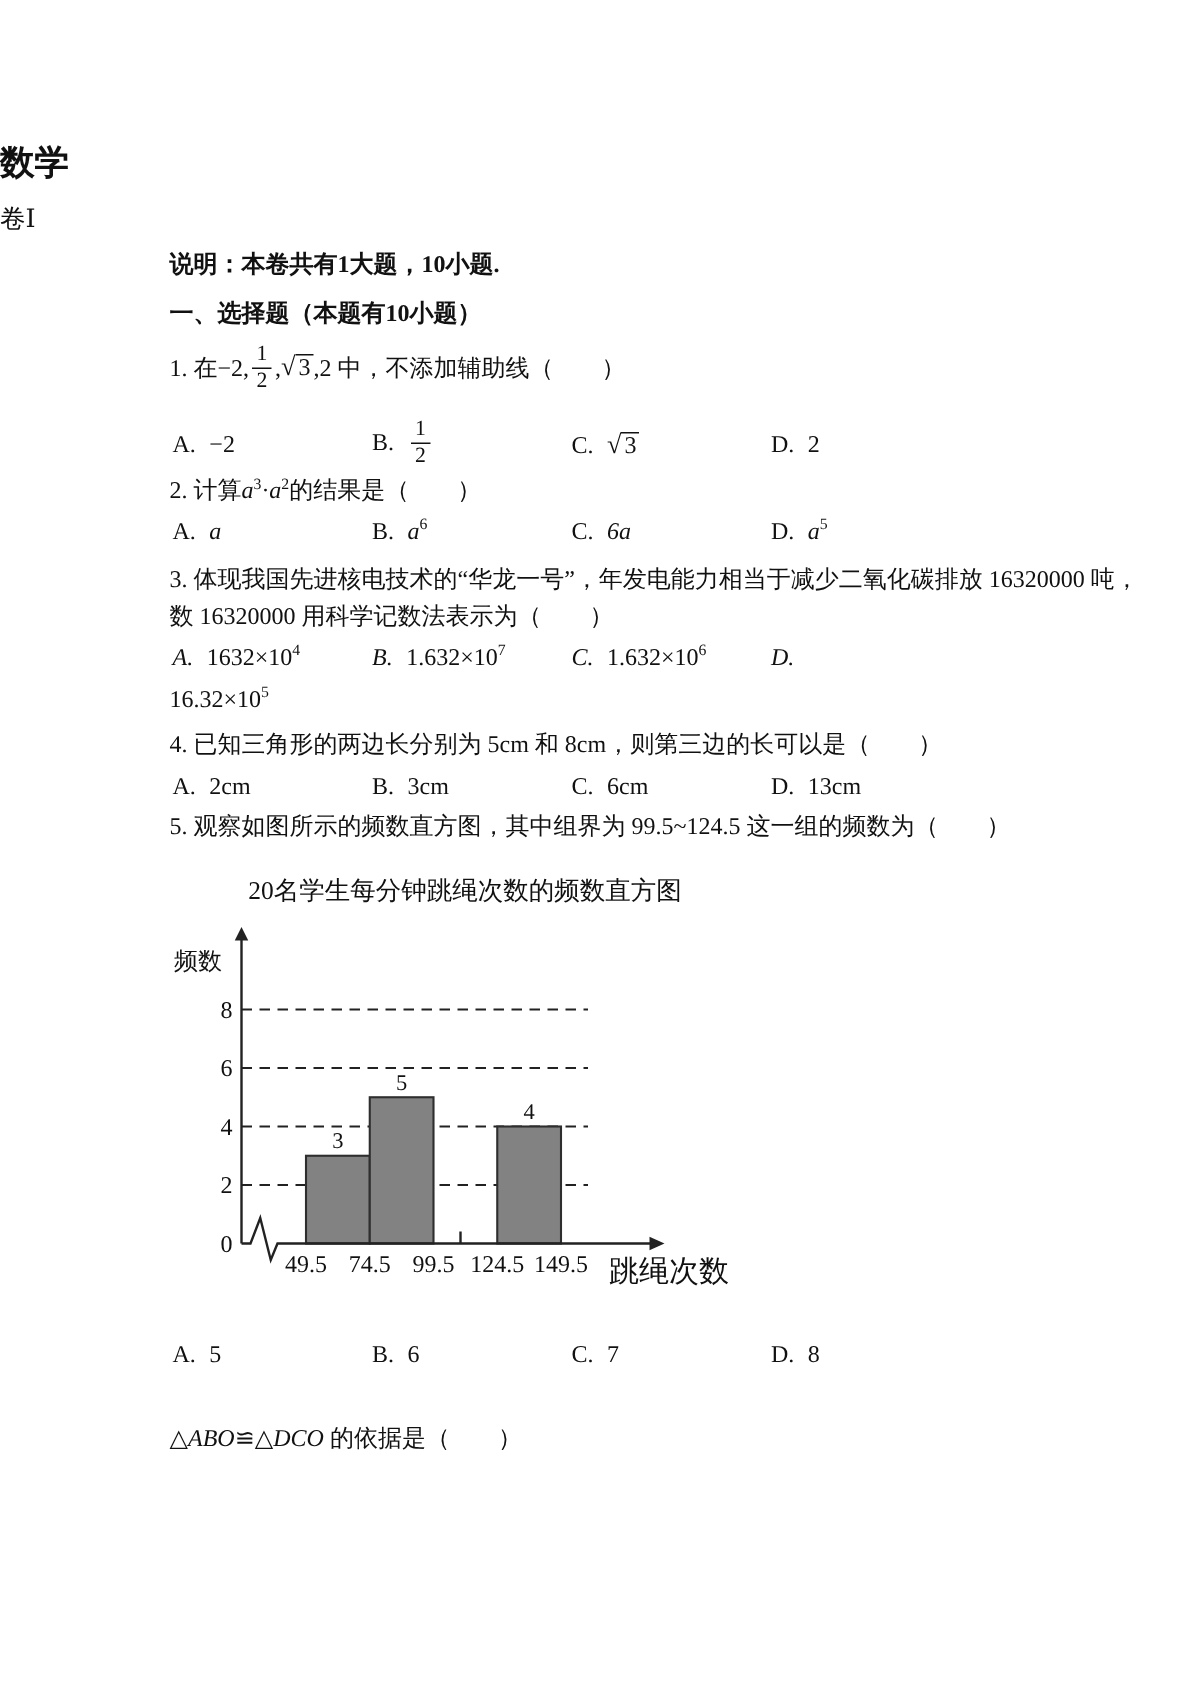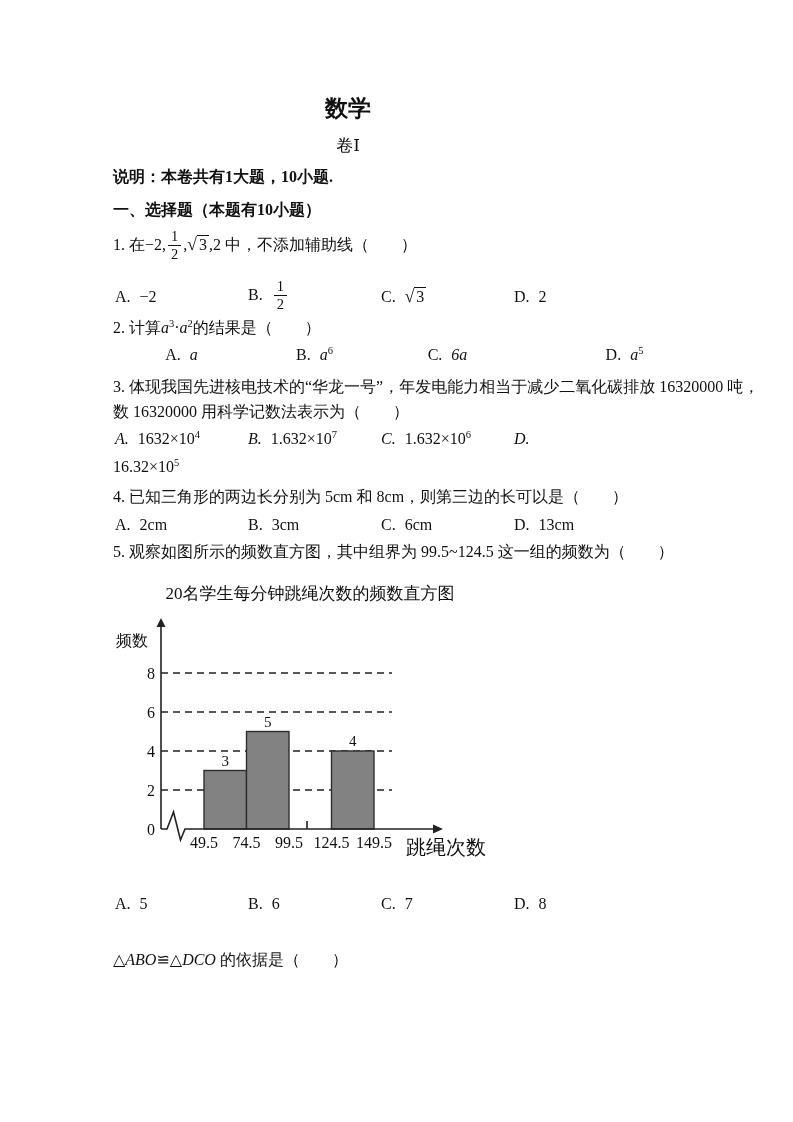--- a/index.html
+++ b/index.html
@@ -3,21 +3,21 @@
 <meta charset="utf-8">
 <style>
   html,body{margin:0;padding:0;background:#ffffff;}
   .page{
     position:relative;width:793px;height:1122px;background:#fff;
     font-family:"Liberation Serif","DejaVu Serif",serif;color:#111;
     font-size:16px;overflow:hidden;margin:0 auto;
   }
   .abs{position:absolute;}
   .b{font-weight:bold;}
-  .center{left:0;width:696px;text-align:center;}
+  .center{left:0;width:696px;}
   .line{left:113px;white-space:nowrap;line-height:20px;}
   .opts{
     position:absolute;left:115px;width:620px;display:grid;
     grid-template-columns:133px 133px 133px auto;align-items:center;
     white-space:nowrap;line-height:20px;
   }
   .opt .letter{display:inline-block;margin-right:9px;}
   .mi{font-style:italic;}
   sup{font-size:10.5px;line-height:0;vertical-align:super;}
   .frac{
@@ -66,21 +66,21 @@
           <span class="fn">1</span>
           <span class="fd">2</span>
         </span></span>
     <span class="opt"><span class="letter">C.</span><span class="sqrt"><span class="rad">√</span><span class="arg">3</span></span></span>
     <span class="opt"><span class="letter">D.</span><span>2</span></span>
   </div>
 
   <div class="abs line" style="top:318px;">
     <span>2. 计算</span><span class="mi">a</span><sup>3</sup><span>·</span><span class="mi">a</span><sup>2</sup><span>的结果是（　　）</span>
   </div>
-  <div class="opts" style="top:345px;text-align:center;">
+  <div class="opts" style="top:345px;">
     <span class="opt"><span class="letter">A.</span><span class="mi">a</span></span>
     <span class="opt"><span class="letter">B.</span><span class="mi">a</span><sup>6</sup></span>
     <span class="opt"><span class="letter">C.</span><span class="mi">6a</span></span>
     <span class="opt"><span class="letter">D.</span><span class="mi">a</span><sup>5</sup></span>
   </div>
 
   <div class="abs line" style="top:377px;">3. 体现我国先进核电技术的“华龙一号”，年发电能力相当于减少二氧化碳排放 16320000 吨，</div>
   <div class="abs line" style="top:402px;">数 16320000 用科学记数法表示为（　　）</div>
   <div class="opts" style="top:429px;">
     <span class="opt"><span class="letter mi">A.</span><span>1632×10</span><sup>4</sup></span>

